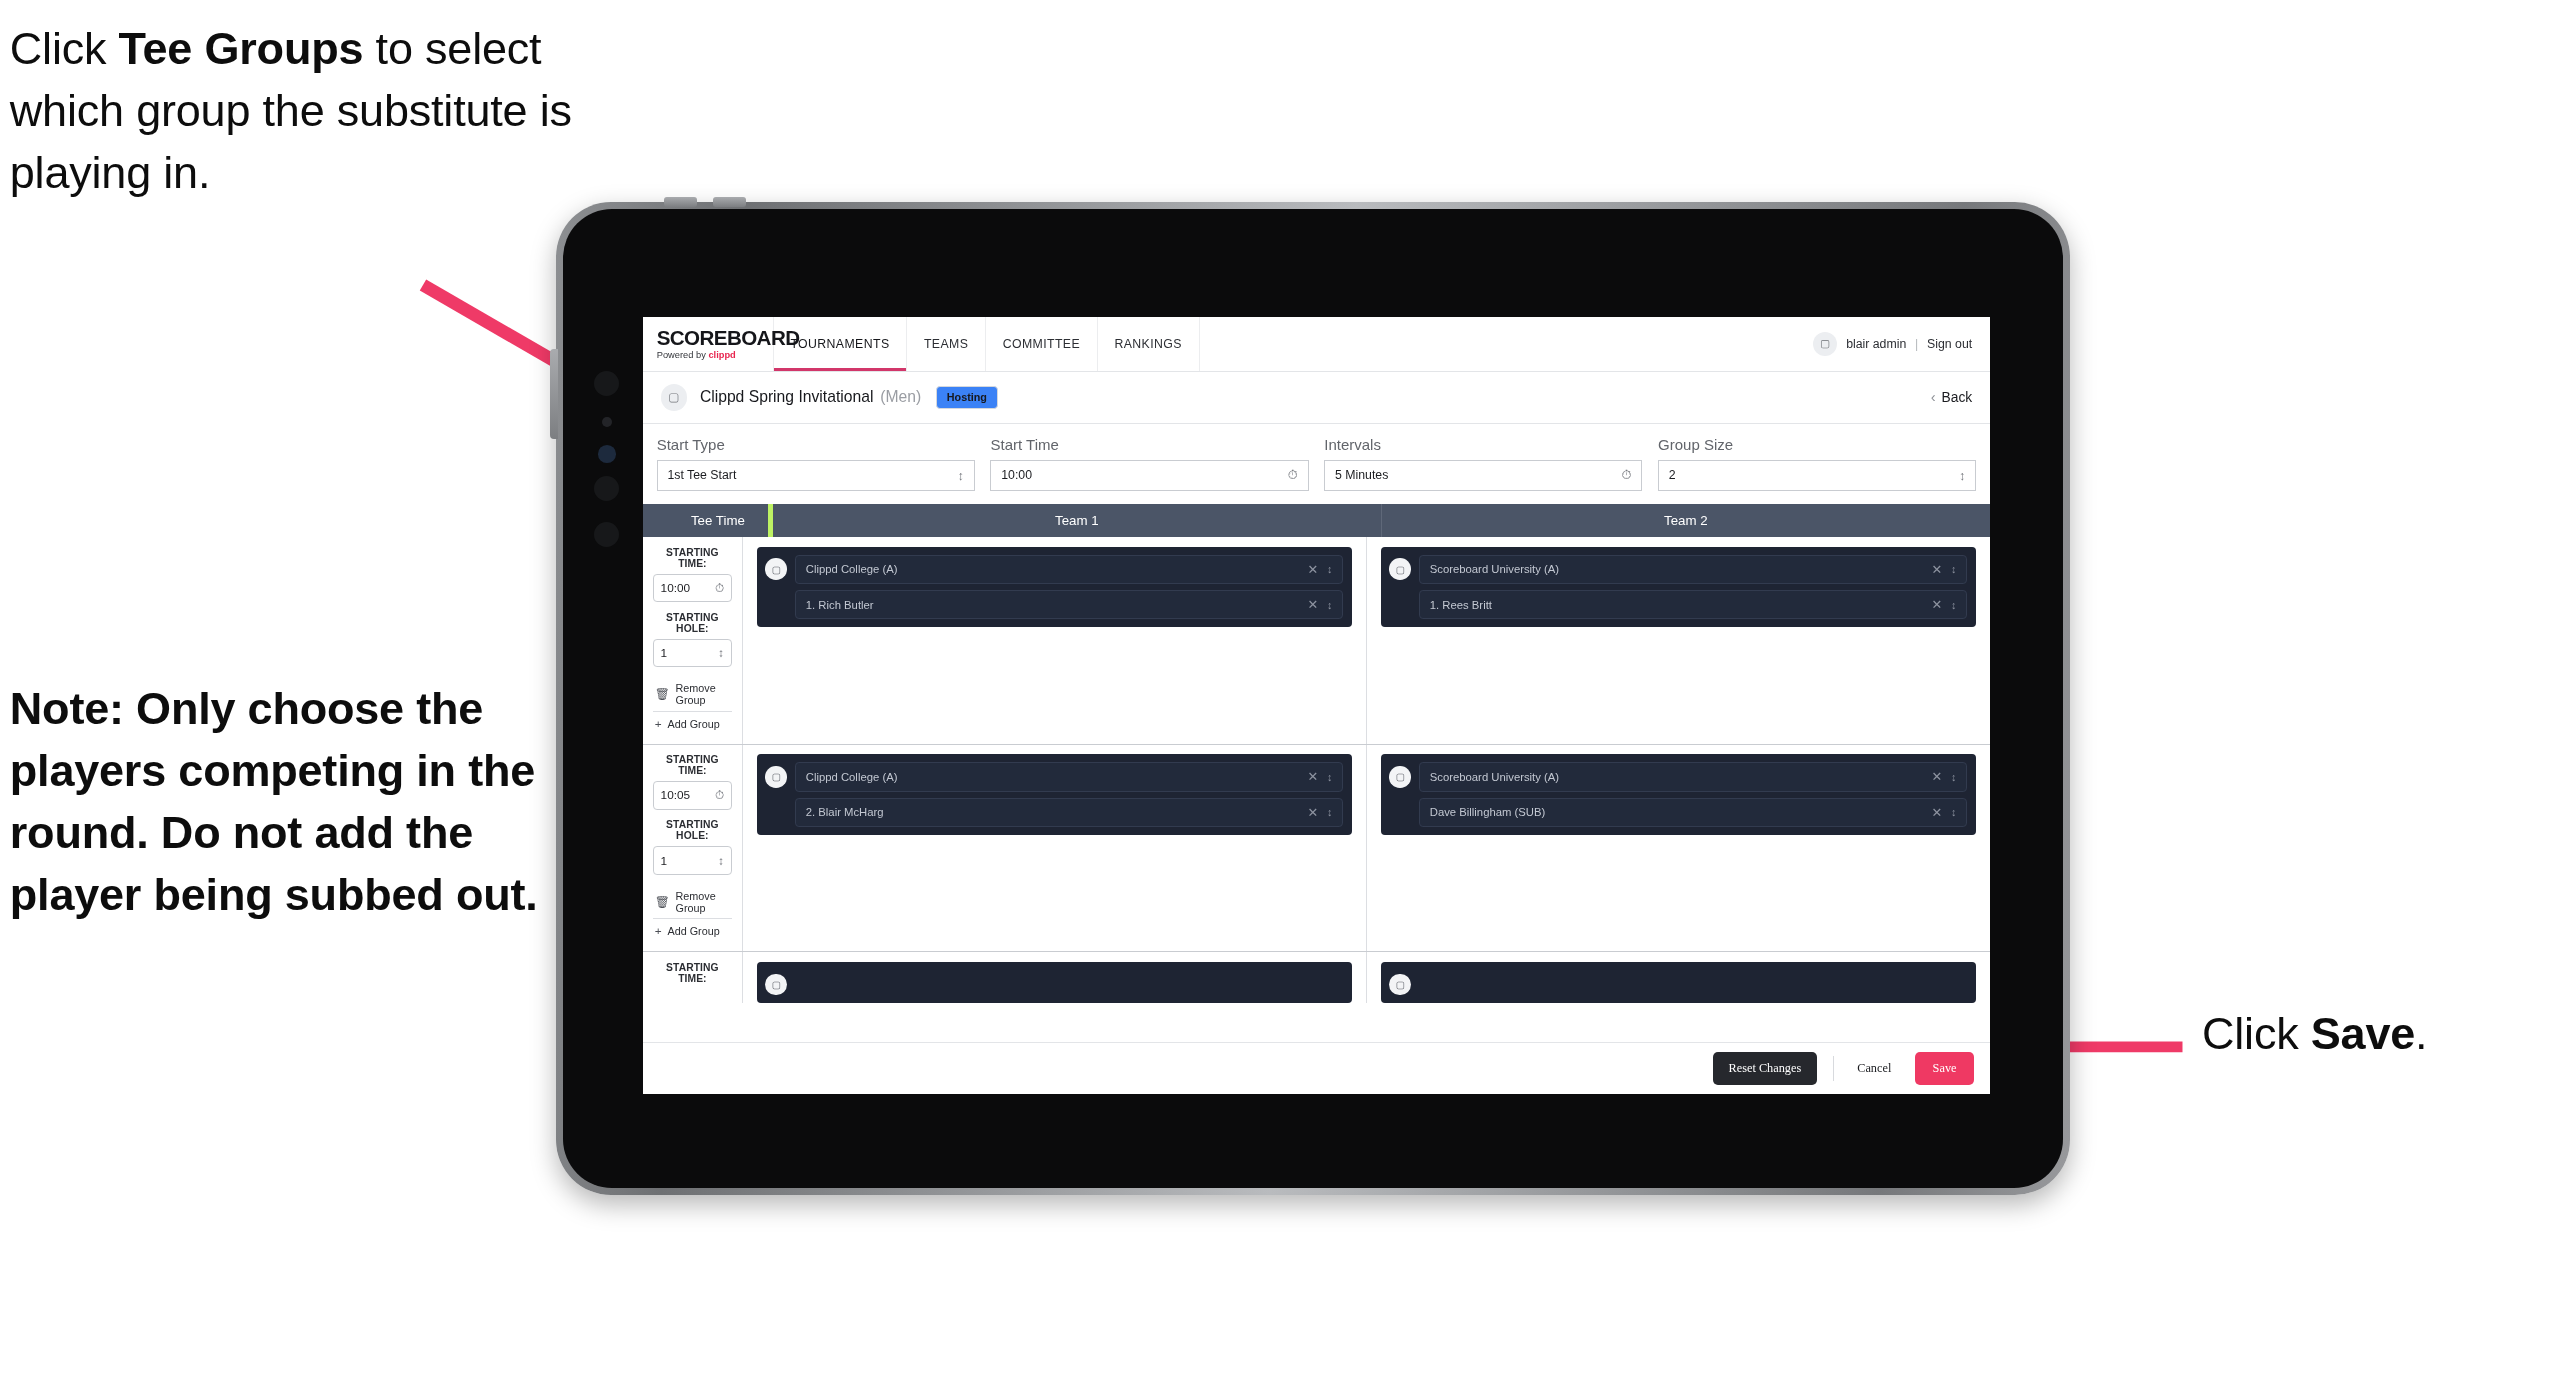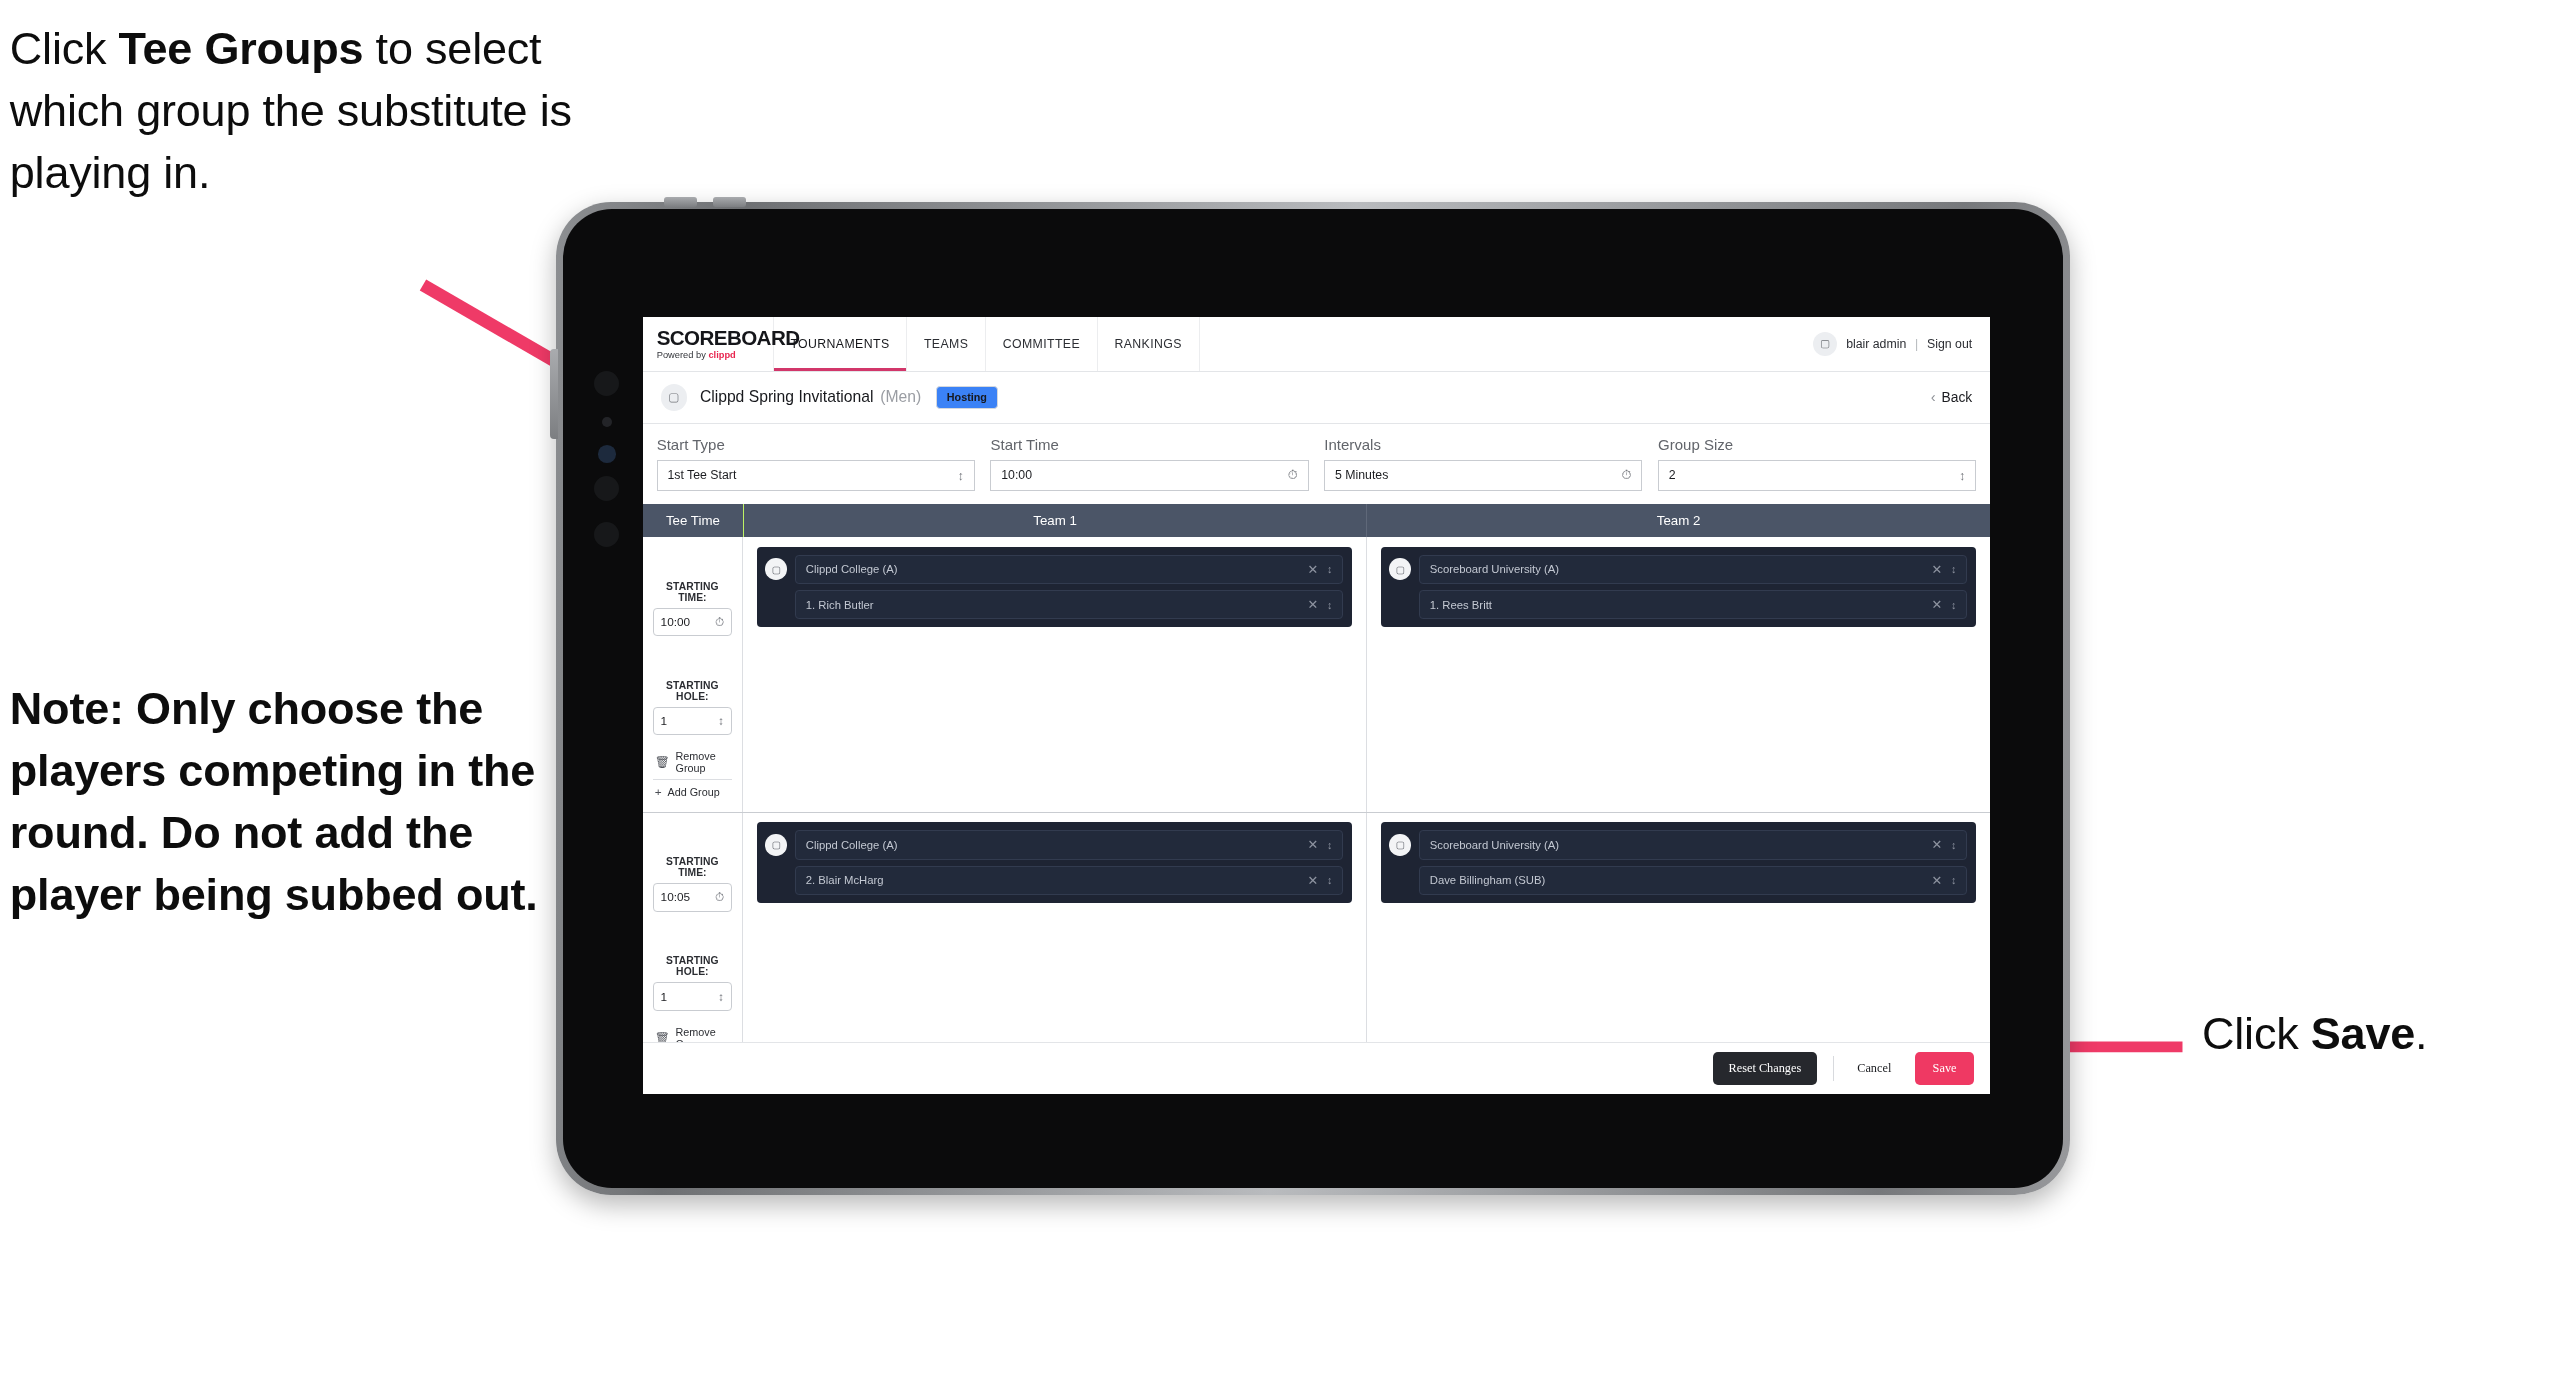--- a/index.html
+++ b/index.html
@@ -147,31 +147,31 @@
   }
   .field-box .val{flex:1;}
   .field-box .ic{color:#6e7177;font-size:12.8px;}
 
   
   #table-head{
     display:flex;background:#4b5567;height:33px;color:#fff;
     font-size:13.3px;
   }
   .th{display:flex;align-items:center;justify-content:center;}
-  .th.tee{width:100px;border-right:1px solid #bef264;}
+  .th.tee{width:100px;border-right:5px solid #bef264;padding-left:25px;}
   .th.team{flex:1;border-right:1px solid #5f6879;}
   .th.team:last-child{border-right:none;}
 
   .trow{display:flex;border-bottom:1px solid #c9ccd1;background:#fff;}
   .cell-tee{
     width:100px;border-right:1px solid #dcdee2;
     padding:9.8px 9.8px 7.9px 9.8px;box-sizing:border-box;
     display:flex;flex-direction:column;align-items:stretch;
   }
-  .tee-label{font-size:10.3px;font-weight:bold;color:#2b2d32;text-align:center;letter-spacing:0.1px;margin-bottom:4.9px;margin-top:34px;}
+  .tee-label{font-size:10.3px;font-weight:bold;color:#2b2d32;text-align:center;letter-spacing:0.1px;margin-bottom:4.9px;}
   .tee-input{
     height:26.5px;border:1px solid #c9ccd1;border-radius:3.9px;background:#fff;
     display:flex;align-items:center;padding:0 6.9px;font-size:11.8px;color:#1c1d21;
     margin-bottom:9.8px;
   }
   .tee-input .v{flex:1;}
   .tee-input .ic{color:#70737a;font-size:11.8px;}
   .grp-action{
     display:flex;align-items:center;gap:5.9px;
     font-size:10.8px;color:#2b2d32;padding:4.9px 2px;cursor:pointer;

